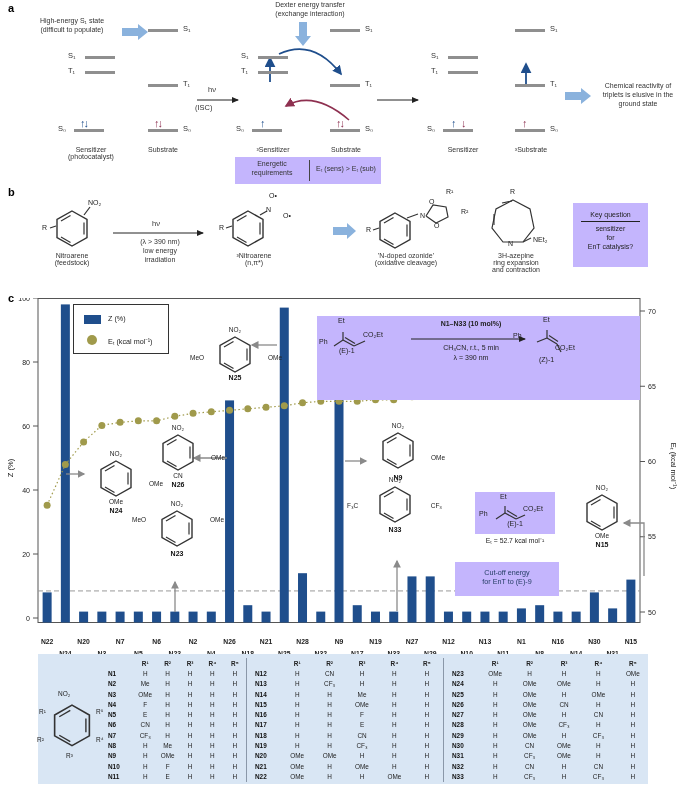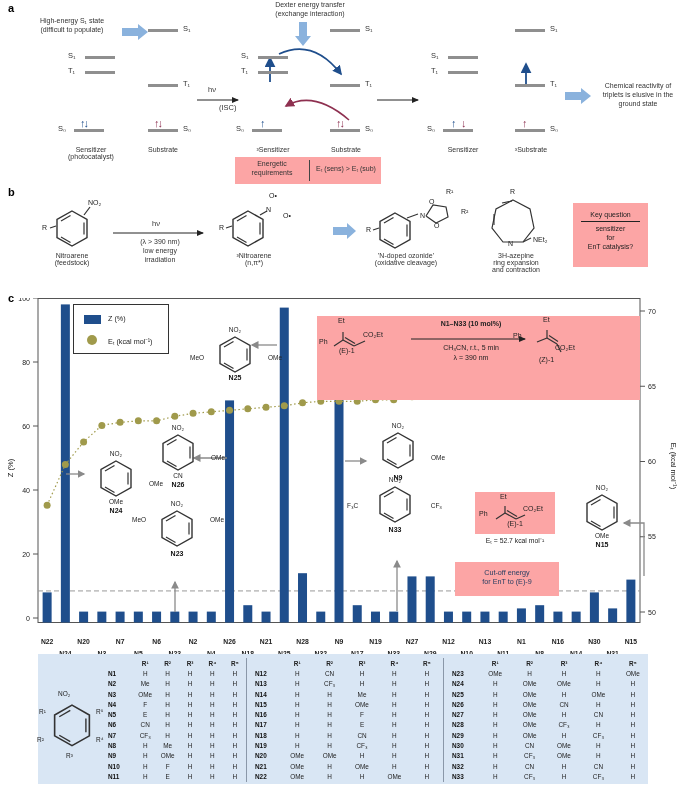--- a/index.html
+++ b/index.html
@@ -6,21 +6,21 @@
   #fig{position:relative;width:685px;height:785px;background:#fff;overflow:hidden;
        font-family:"Liberation Sans",sans-serif;color:#222;font-size:7px}
   .abs{position:absolute}
   .panel-label{position:absolute;font-size:11px;font-weight:bold;color:#000}
   .lvl{position:absolute;width:30px;height:3px;background:#8f8f8f}
   .lbl{position:absolute;font-size:7.5px;color:#333}
   .cap{position:absolute;font-size:7px;color:#333;text-align:center}
   .note{position:absolute;font-size:7px;color:#333;text-align:center;line-height:1.25}
   .spin{position:absolute;font-weight:bold;font-size:11px;line-height:1;letter-spacing:-2px}
   .navy{color:#1f4e8c}.maroon{color:#8e3050}
-  .bluebox{position:absolute;background:#fca5a5}
+  .bluebox{position:absolute;background:#c4b5fd}
   .struct{position:absolute;width:64px;height:74px;font-size:6.5px;color:#222;text-align:center}
   .struct .ringwrap{position:absolute;left:15px;top:10px}
   .s-top{position:absolute;top:0;left:0;width:100%;text-align:center}
   .s-left{position:absolute;left:-13px;top:22px}
   .s-right{position:absolute;right:-15px;top:22px}
   .s-bottom{position:absolute;top:48px;left:0;width:100%;text-align:center}
   .s-name{position:absolute;top:57px;left:0;width:100%;text-align:center;font-weight:bold;font-size:7px;color:#111}
   .chem{position:absolute;font-size:7px;color:#222}
   svg{display:block}
   
@@ -84,21 +84,21 @@
   <div class="note" style="left:258px;top:1px;width:104px">
     <div>Dexter energy transfer</div>
       <div>(exchange interaction)</div>
   </div>
   <div class="note" style="left:592px;top:82px;width:92px">
     <div>Chemical reactivity of</div>
       <div>triplets is elusive in the</div>
       <div>ground state</div>
   </div>
   <div class="lbl" style="left:208px;top:85px">hν</div>
-  <div class="lbl" style="left:219px;top:103px">(ISC)</div>
+  <div class="lbl" style="left:195px;top:103px">(ISC)</div>
 
   <div class="lvl" style="left:85px;top:56px"></div>
   <div class="lvl" style="left:85px;top:71px"></div>
   <div class="lvl" style="left:74px;top:129px"></div>
   <div class="lvl" style="left:148px;top:29px"></div>
   <div class="lvl" style="left:148px;top:84px"></div>
   <div class="lvl" style="left:148px;top:129px"></div>
   <div class="lbl" style="left:68px;top:51px">S₁</div>
   <div class="lbl" style="left:68px;top:66px">T₁</div>
   <div class="lbl" style="left:58px;top:124px">S₀</div>

